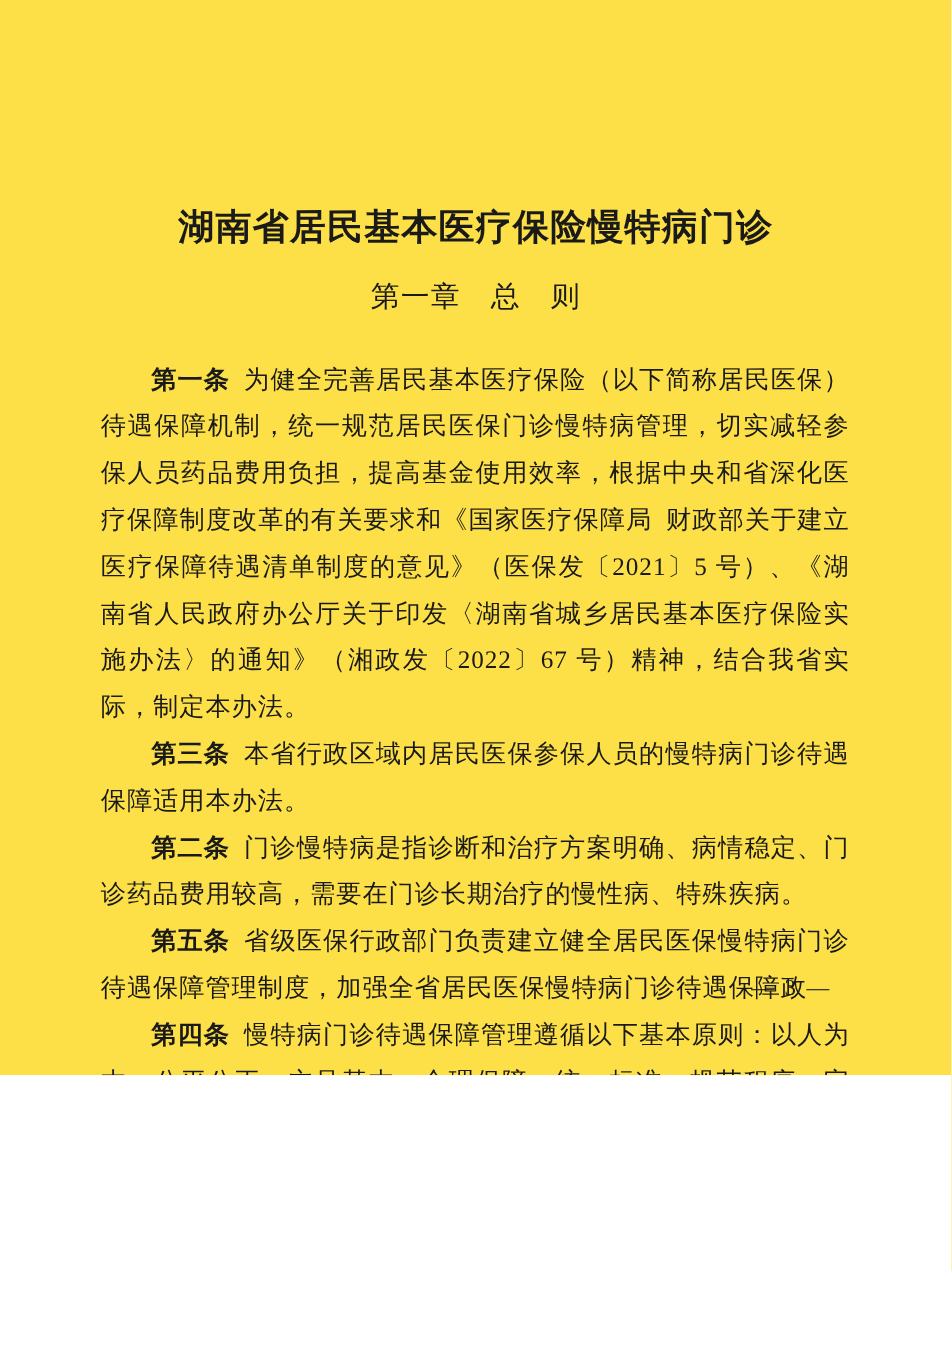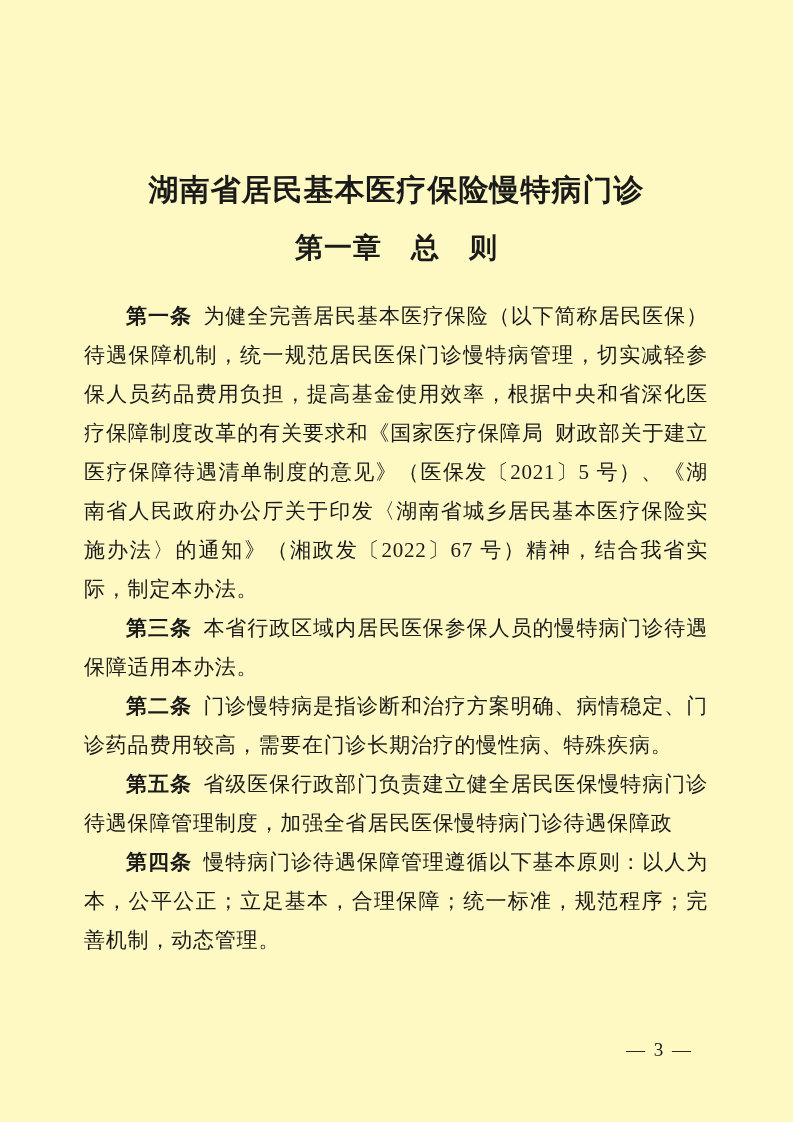--- a/index.html
+++ b/index.html
@@ -3,22 +3,22 @@
 <meta charset="utf-8">
 <style>
   html, body {
     margin: 0;
     padding: 0;
     background: #ffffff;
   }
   .page {
     position: relative;
     width: 793px;
-    height: 1122px;
-    background: #fef9c3;
+    height: 896px;
+    background: #fde047;
     color: #1a1a1a;
     font-family: "Liberation Serif", serif;
     overflow: hidden;
     box-sizing: border-box;
   }
   .doc-title {
     margin: 0;
     padding: 168px 80px 0 80px;
     text-align: center;
     font-size: 30px;
@@ -26,23 +26,23 @@
     font-weight: 700;
     letter-spacing: 1px;
   }
   .doc-title .title-line {
     display: block;
   }
   .chapter-heading {
     margin: 21px 80px 0 80px;
     text-align: center;
     font-family: "Liberation Sans", sans-serif;
-    font-size: 28px;
+    font-size: 24px;
     line-height: 30px;
-    font-weight: 700;
+    font-weight: 400;
     letter-spacing: 1px;
   }
   .body-text {
     margin: 34px 85px 0 84px;
     font-size: 21px;
     line-height: 39px;
     letter-spacing: 0.8px;
     text-align: justify;
     text-justify: inter-ideograph;
   }

